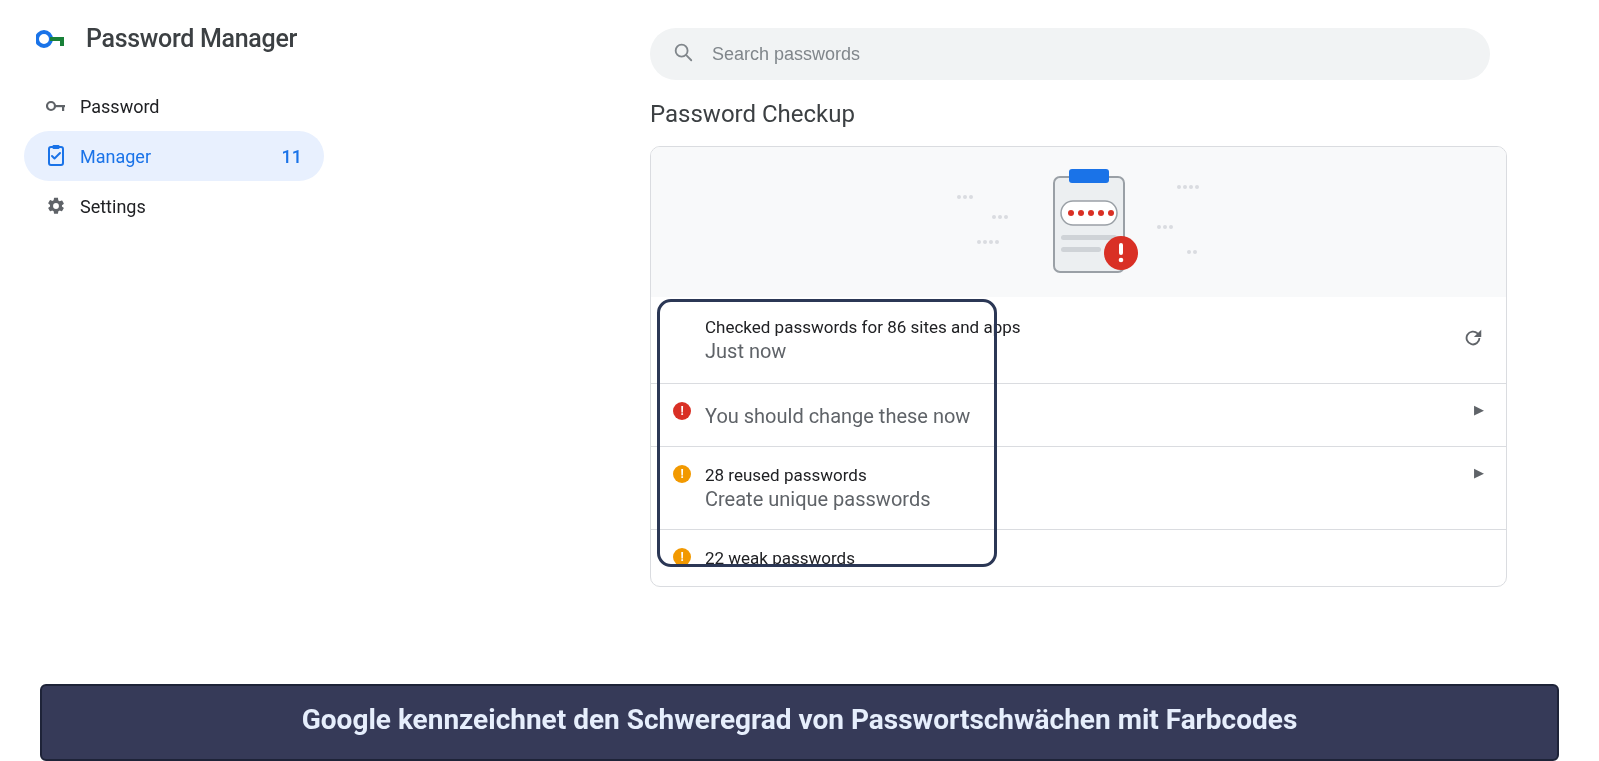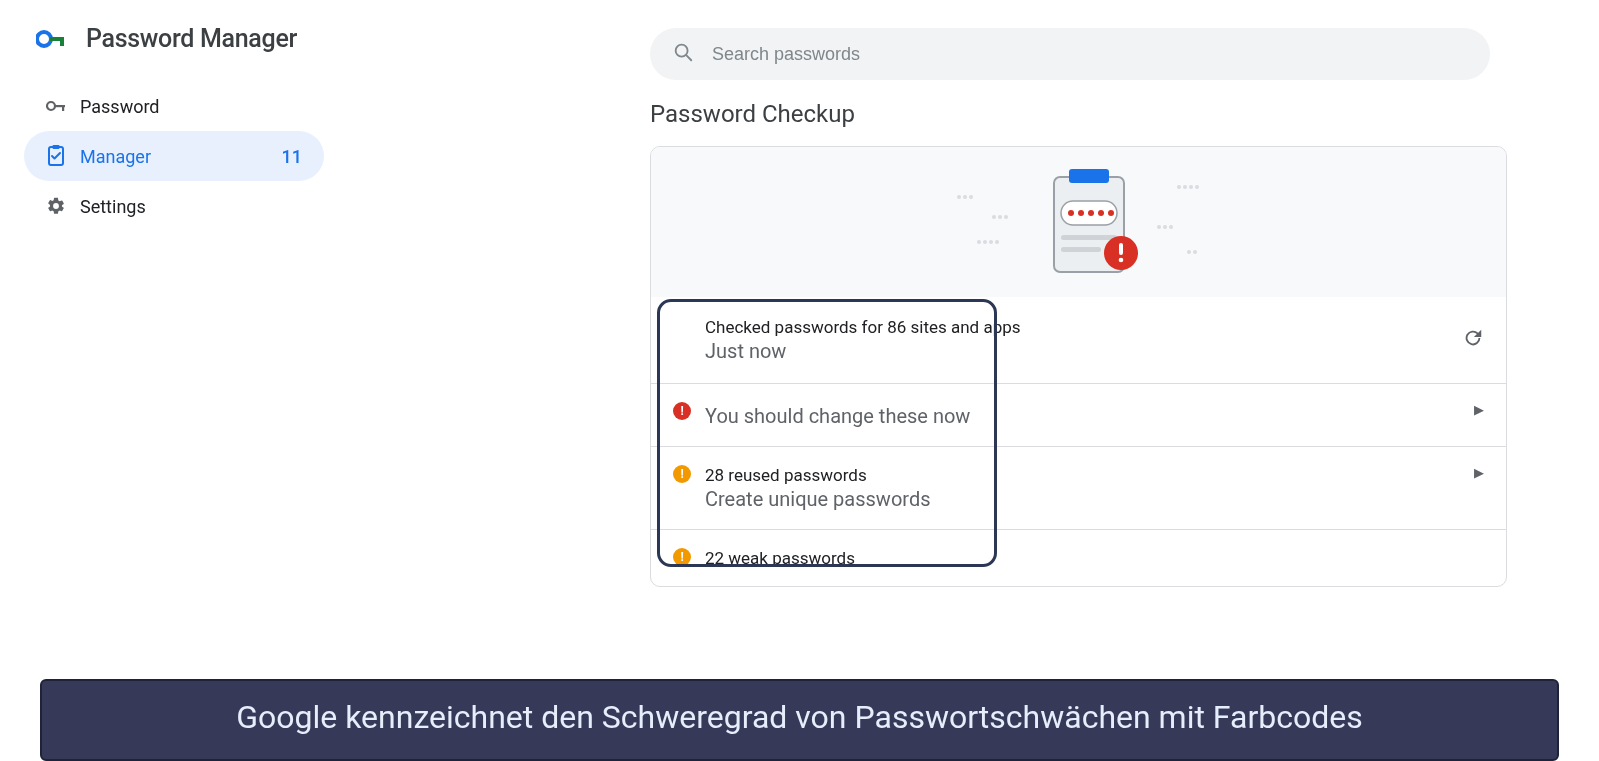--- a/index.html
+++ b/index.html
@@ -177,23 +177,23 @@
     position:absolute;
     bottom:0;
     left:40px;
     right:40px;
     background:var(--dark-slate);
     border:2px solid #1e2338;
     border-radius:6px;
     padding:16px 30px 22px;
     text-align:center;
     color:#e6eefc;
-    font-size:32px;
+    font-size:28px;
     line-height:1.25;
-    font-weight:400;
+    font-weight:700;
   }
 </style>
 </head>
 <body>
 
 <div class="header">
   <span class="app-logo">
     <svg width="32" height="22" viewBox="0 0 32 22">
       <circle cx="8" cy="11" r="7" fill="none" stroke="#1a73e8" stroke-width="4"></circle>
       <rect x="14" y="9" width="14" height="4" fill="#188038"></rect>

